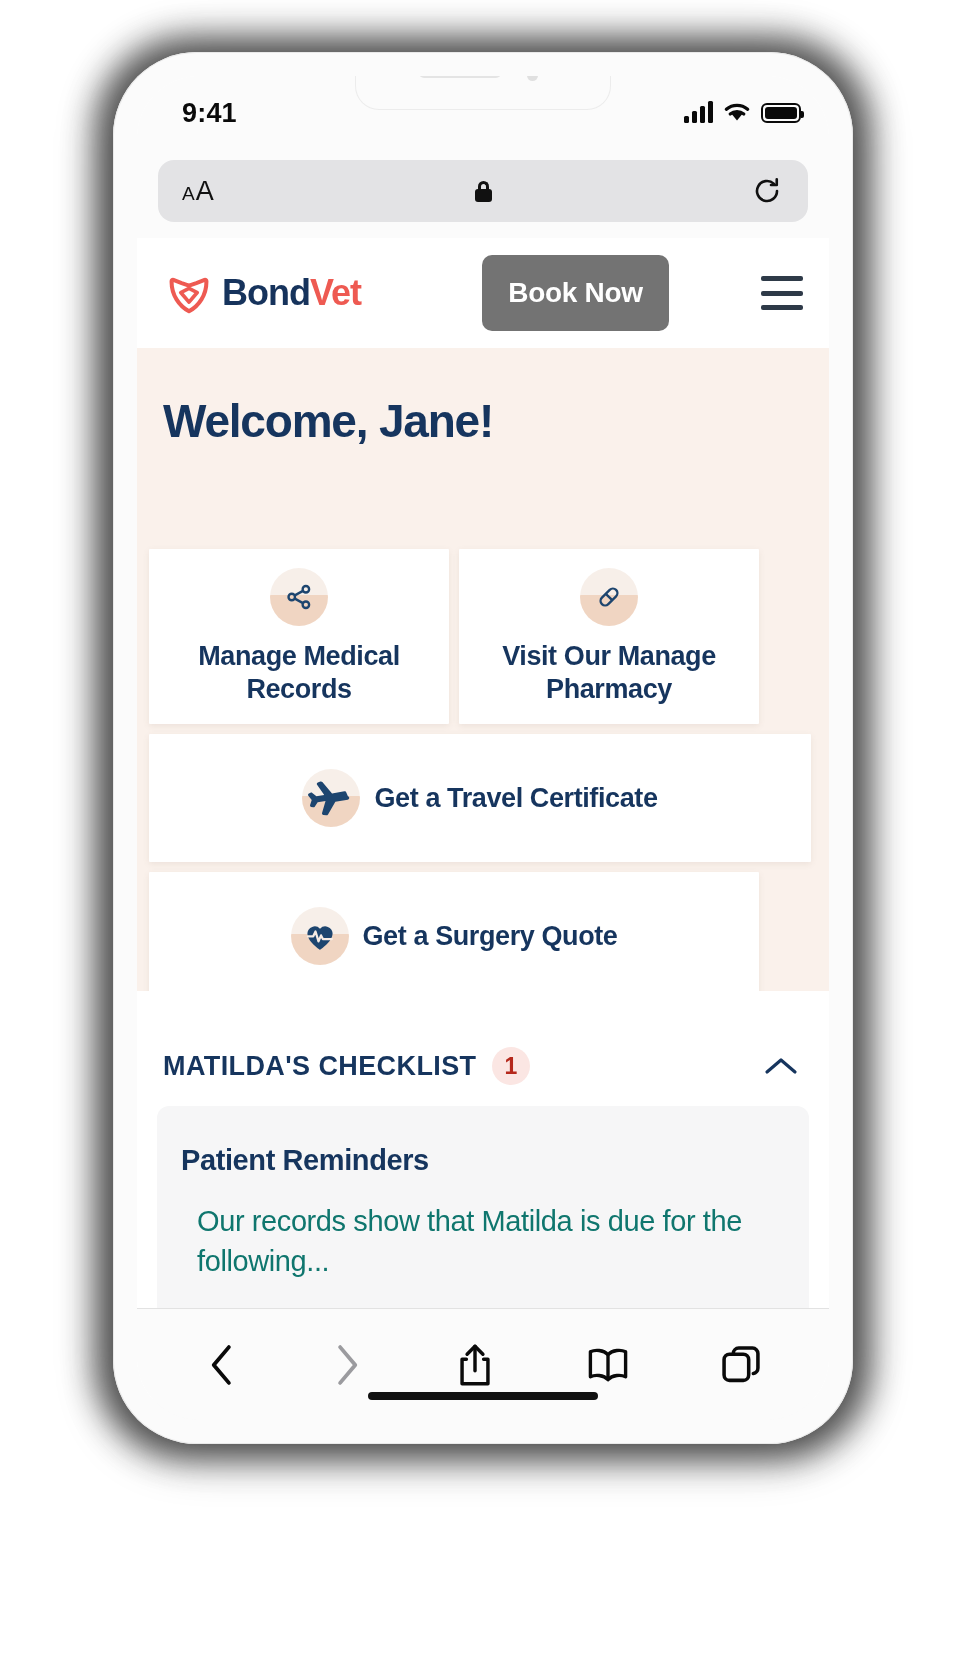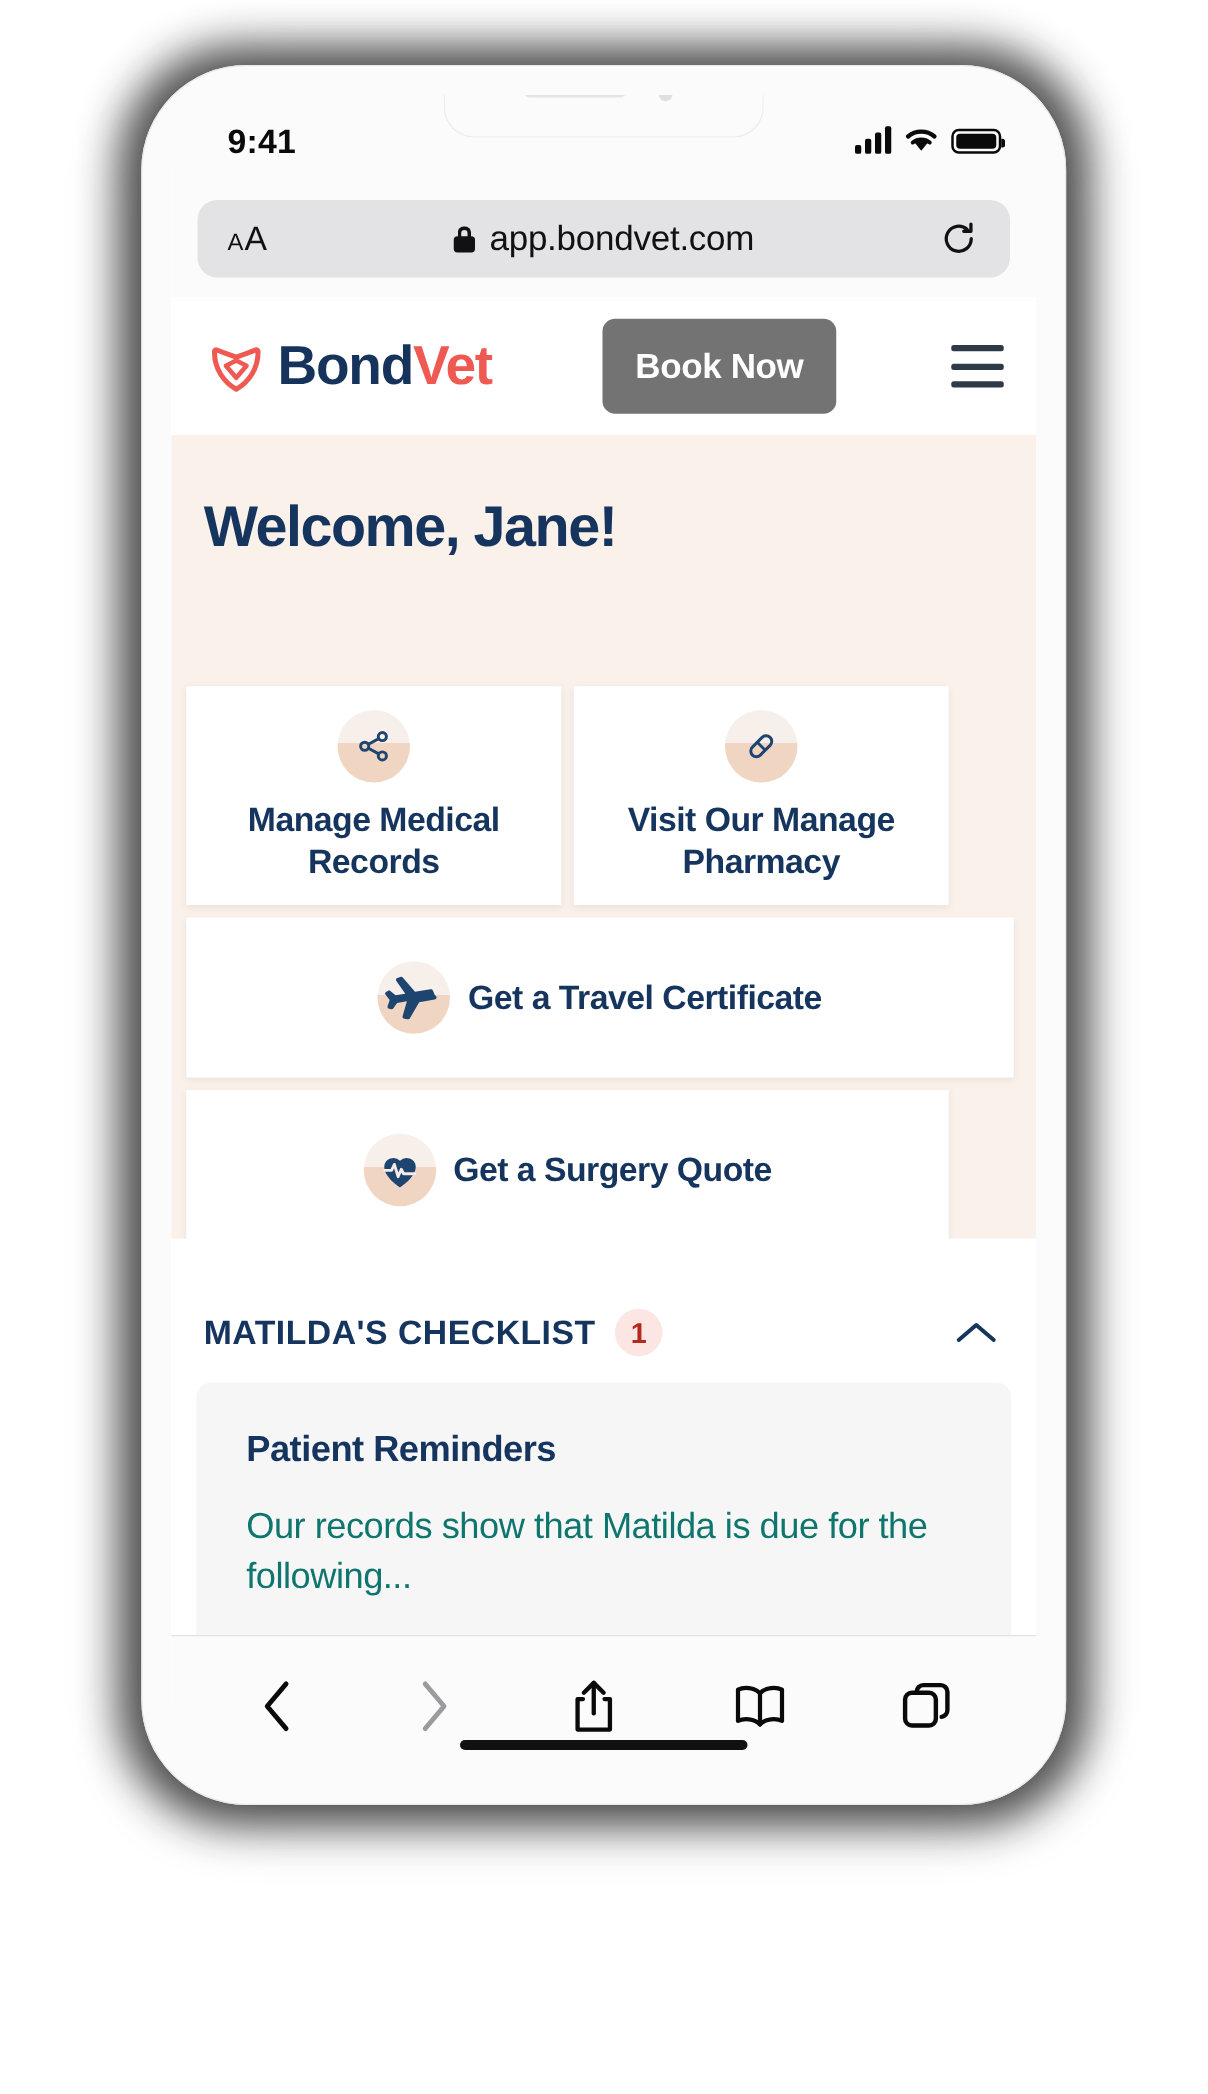--- a/index.html
+++ b/index.html
@@ -131,21 +131,21 @@
   #reload-icon { position:absolute; right: 26px; width:30px; height:30px; }
 
   
   #site-header {
     position:absolute; left:0; top:162px;
     width: 692px; height: 110px;
     background:#ffffff;
     display:flex; align-items:center;
   }
   #brand { position:absolute; left:30px; display:flex; align-items:center; gap:11px; }
-  #brand-text { font-size: 44px; font-weight: 800; letter-spacing:-1px; }
+  #brand-text { font-size: 36px; font-weight: 800; letter-spacing:-1px; }
   #brand-text .bond { color:#16335c; }
   #brand-text .vet { color:#ee5a52; }
   #book-now-button {
     position:absolute; left:345px;
     width:187px; height:76px;
     background:#737373; border-radius:10px;
     color:#fff; font-size:28px; font-weight:700;
     display:flex; align-items:center; justify-content:center;
     letter-spacing:-.3px;
     border:none; cursor:pointer;
@@ -223,21 +223,21 @@
     position:absolute; right:28px;
     width:40px; height:40px; background:none; border:none; cursor:pointer;
     display:flex; align-items:center; justify-content:center;
   }
   #reminders-card {
     position:absolute; left:20px; top:115px;
     width:652px; height:320px;
     background:#f6f6f7; border-radius:12px;
   }
   #reminders-title {
-    position:absolute; left:40px; top:38px;
+    position:absolute; left:24px; top:38px;
     font-size:29px; font-weight:700; color:#16355e; letter-spacing:-.4px;
   }
   #reminders-body {
     position:absolute; left:40px; top:95px; width:545px;
     font-size:29px; color:#0f766e; line-height:1.38; letter-spacing:-.4px;
   }
   #reminder-item-0 {
     position:absolute; left:55px; top:214px;
     font-size:29px; font-weight:700; color:#16355e; letter-spacing:-.4px;
   }
@@ -301,21 +301,20 @@
     <div id="url-bar">
       <div id="aa-button">
         <span class="small">A</span>
         <span class="big">A</span>
       </div>
       <div id="url-center">
         <span id="lock-icon">
           <span class="shackle"></span>
             <span class="body"></span>
         </span>
-        <span id="url-text">app.bondvet.com</span>
       </div>
       <svg id="reload-icon" viewBox="0 0 24 24">
         <path d="M20 12a8 8 0 1 1-2.6-5.9" stroke="#111" stroke-width="2.1" fill="none" stroke-linecap="round"></path>
         <path d="M19.8 2.6 L19.8 7.2 L15.2 7.2" stroke="#111" stroke-width="2.1" fill="none" stroke-linecap="round" stroke-linejoin="round"></path>
       </svg>
     </div>
   </div>
 
   <div id="site-header">
     <div id="brand">

